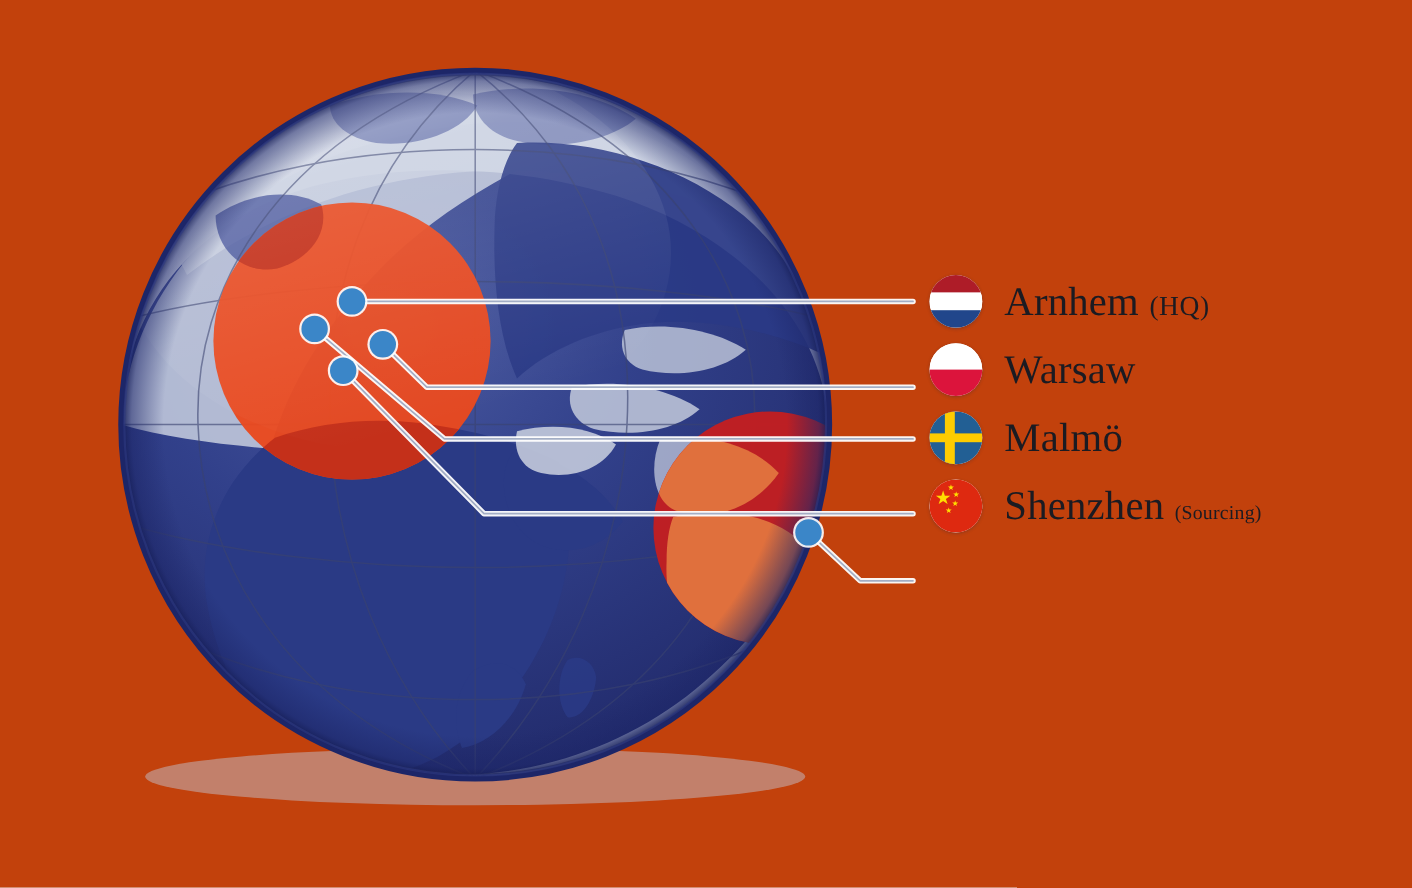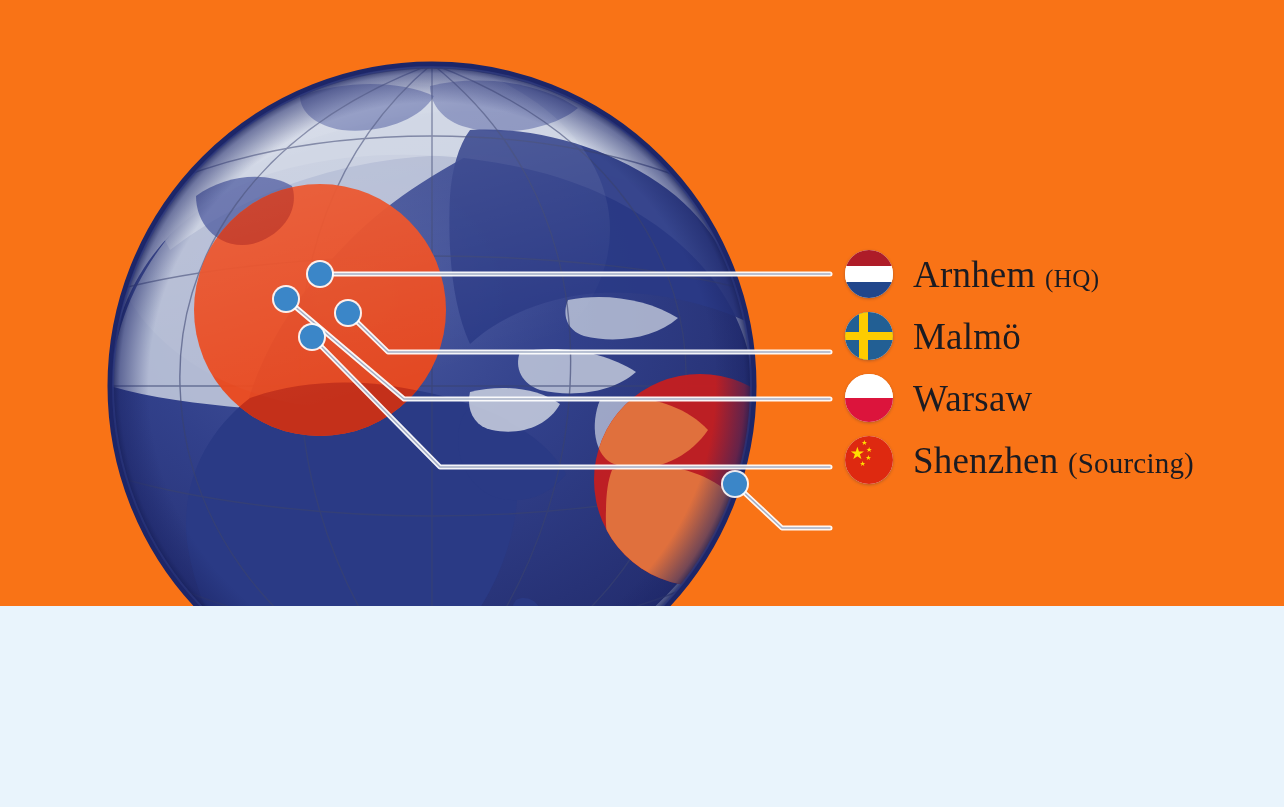--- a/index.html
+++ b/index.html
@@ -6,22 +6,22 @@
     margin: 0;
     padding: 0;
     background: #e9f4fc;
   }
   body {
     font-family: "Liberation Serif", serif;
   }
   #stage {
     position: relative;
     width: 1284px;
-    height: 606px;
-    background: #f97316;
+    height: 807px;
+    background: #c2410c;
     overflow: hidden;
   }
   #globe-svg, #overlay-svg {
     position: absolute;
     left: 0;
     top: 0;
     width: 1284px;
     height: 807px;
   }
   .legend {
@@ -52,21 +52,21 @@
   }
   .legend-label {
     margin-left: 20px;
     font-size: 37px;
     color: #1b1b22;
     letter-spacing: 0.2px;
     white-space: nowrap;
     line-height: 1;
   }
   .legend-note {
-    font-size: 29px;
+    font-size: 18px;
     color: #1b1b22;
   }
   .legend-note.smallcaps {
     font-size: 25px;
     letter-spacing: 0.5px;
   }
   
   .sv-base { position:absolute; inset:0; }
   .sv-vbar { position:absolute; top:0; bottom:0; }
   .sv-hbar { position:absolute; left:0; right:0; }
@@ -269,32 +269,32 @@
       <div class="legend-row">
         <div class="flag">
           <div class="band" style="top: 0%; height: 33.34%; background: rgb(174, 28, 40);"></div>
           <div class="band" style="top: 33.34%; height: 33.34%; background: rgb(255, 255, 255);"></div>
           <div class="band" style="top: 66.68%; height: 33.34%; background: rgb(33, 70, 139);"></div>
         </div>
         <div class="legend-label"><span>Arnhem</span> <span class="legend-note smallcaps"> (HQ)</span></div>
       </div>
       <div class="legend-row">
         <div class="flag">
+          <div class="band" style="top: 0%; height: 50%; background: rgb(255, 255, 255);"></div>
+          <div class="band" style="top: 50%; height: 50%; background: rgb(220, 20, 60);"></div>
+        </div>
+        <div class="legend-label"><span>Warsaw</span></div>
+      </div>
+      <div class="legend-row">
+        <div class="flag">
           <div class="sv-base" style="background: rgb(34, 95, 148);"></div>
           <div class="sv-vbar" style="left: 30%; width: 18%; background: rgb(254, 204, 0);"></div>
           <div class="sv-hbar" style="top: 41%; height: 18%; background: rgb(254, 204, 0);"></div>
         </div>
         <div class="legend-label"><span>Malmö</span></div>
-      </div>
-      <div class="legend-row">
-        <div class="flag">
-          <div class="band" style="top: 0%; height: 50%; background: rgb(255, 255, 255);"></div>
-          <div class="band" style="top: 50%; height: 50%; background: rgb(220, 20, 60);"></div>
-        </div>
-        <div class="legend-label"><span>Warsaw</span></div>
       </div>
       <div class="legend-row">
         <div class="flag">
           <div class="sv-base" style="background: rgb(222, 41, 16);"></div>
           <div class="cn-star" style="left: 10%; top: 18%; font-size: 17px;">★</div>
           <div class="cn-star" style="left: 34%; top: 8%; font-size: 7px;">★</div>
           <div class="cn-star" style="left: 44%; top: 22%; font-size: 7px;">★</div>
           <div class="cn-star" style="left: 42%; top: 40%; font-size: 7px;">★</div>
           <div class="cn-star" style="left: 30%; top: 52%; font-size: 7px;">★</div>
         </div>

